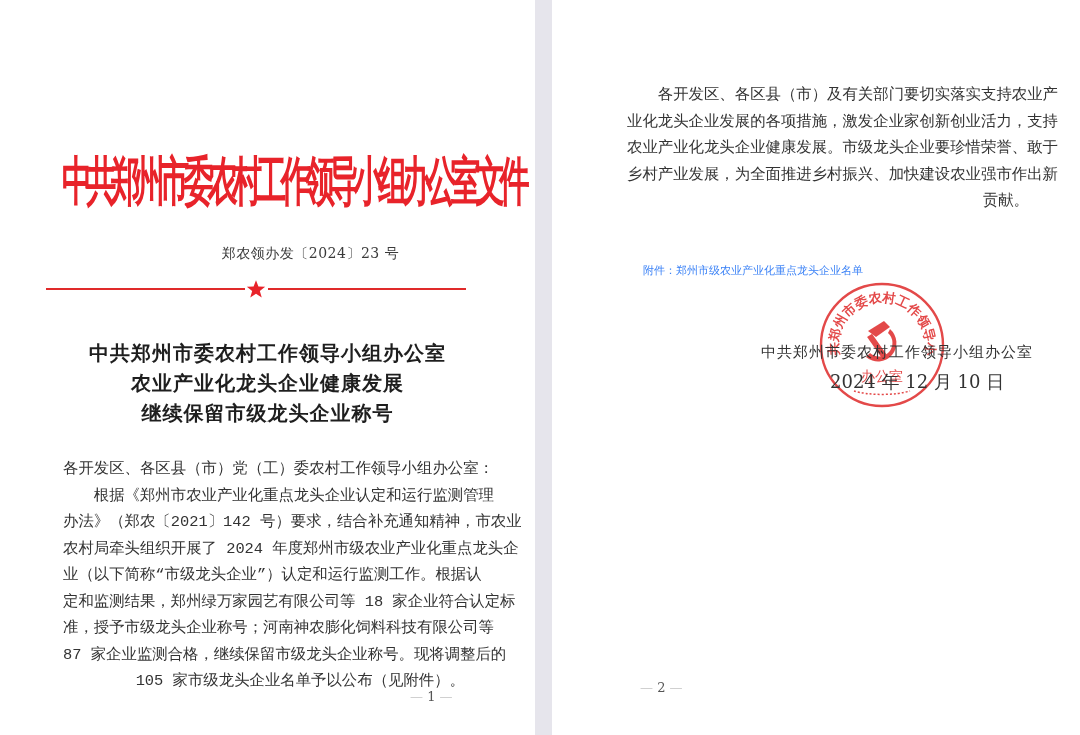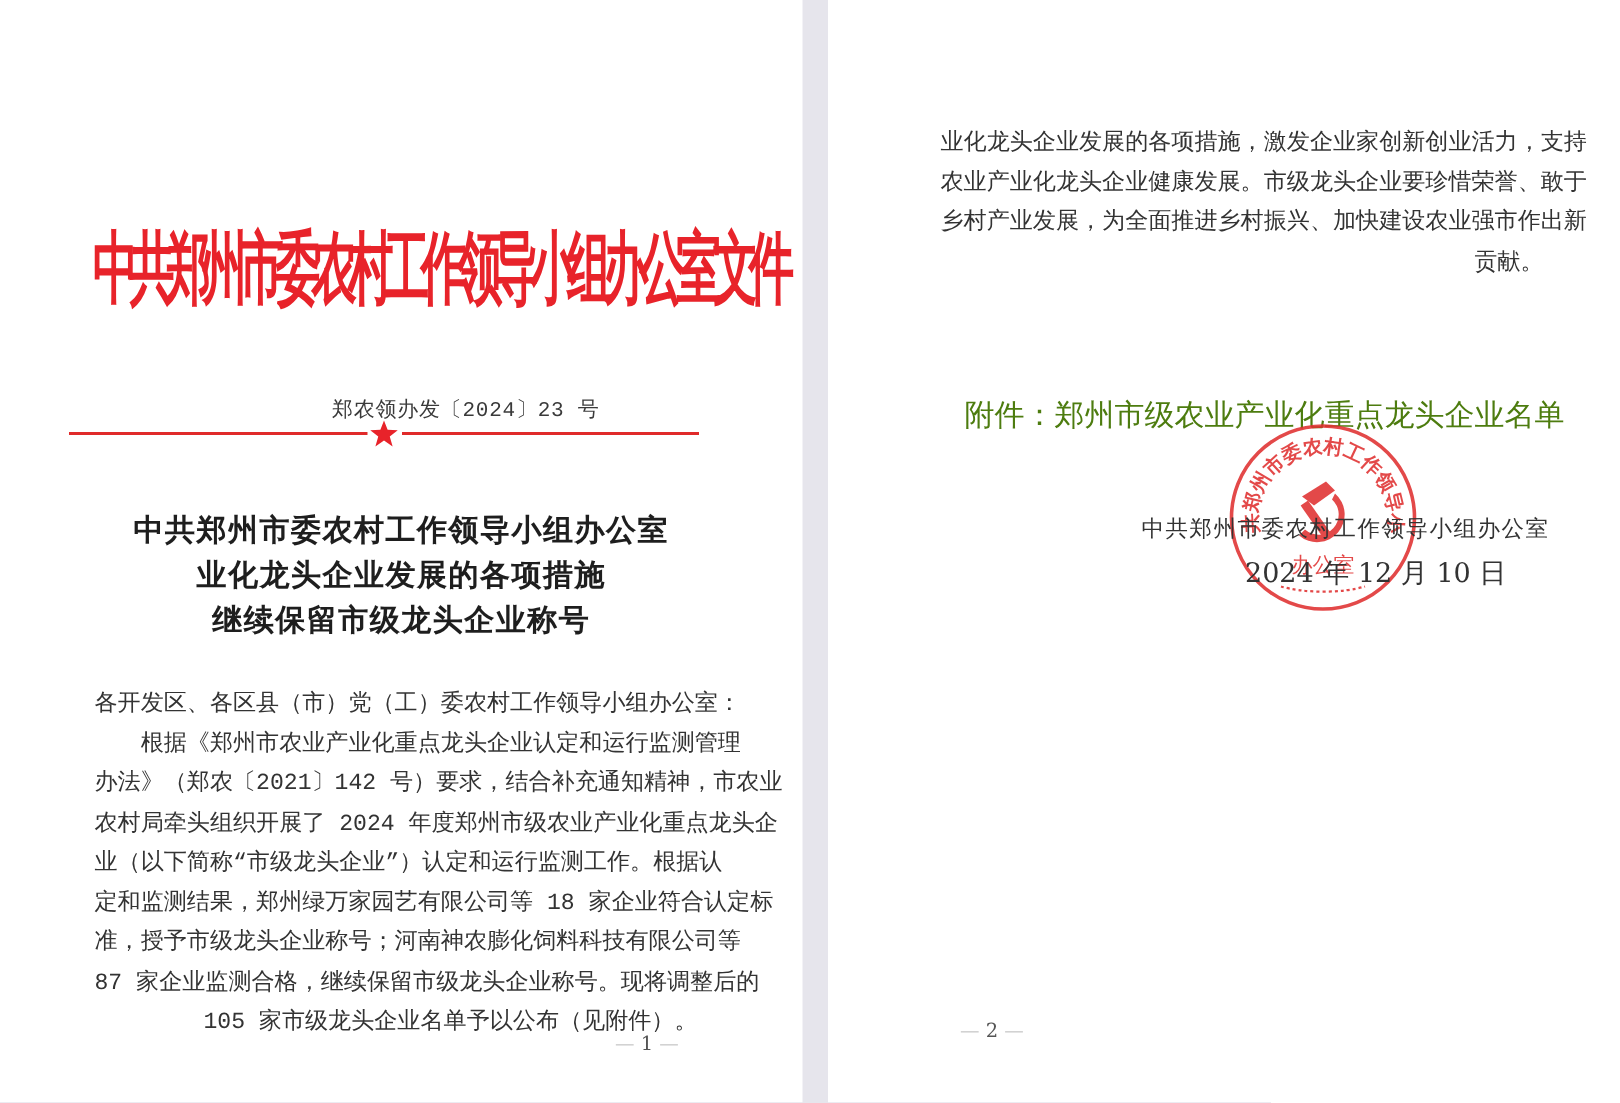--- a/index.html
+++ b/index.html
@@ -16,22 +16,22 @@
   #page-2 { left:552px; width:528px; }
 
   .red-title {
     position:absolute; left:62px; top:150px; width:392px; height:62px;
     color:#e8232a; font-family:"DejaVu Sans","Liberation Sans",sans-serif;
     font-weight:bold; font-size:30px; line-height:62px; white-space:nowrap;
     letter-spacing:-5.7px;
     transform:scaleY(1.75); transform-origin:left center;
   }
   .doc-number {
-    position:absolute; left:0; width:621px; top:264px; text-align:center;
-    font-size:14px; color:#3a3a3a; letter-spacing:0.5px;font-family:Liberation Mono, monospace;
+    position:absolute; left:0; width:621px; top:245px; text-align:center;
+    font-size:14px; color:#3a3a3a; letter-spacing:0.5px;
   }
   .red-rule {
     position:absolute; top:288px; height:2px; background:#e02a2a;
   }
   .rule-left { left:46px; width:199px; }
   .rule-right { left:268px; width:198px; }
   .red-star {
     position:absolute; left:246px; top:279px; width:20px; height:20px;
   }
 
@@ -52,21 +52,21 @@
   #p1-body { left:63px; top:456px; width:402px;font-family:Liberation Mono, monospace; }
   #p2-body { left:75px; top:81px; width:402px; }
   .justify { text-align:justify; text-align-last:justify; }
 
   .page-num {
     position:absolute; font-size:13px; color:#555; white-space:nowrap;
   }
   .page-num .dash { color:#c9c9c9; }
 
   .attachment {
-    position:absolute; left:91px; top:263px; font-size:20px; color:#4d7c0f; white-space:nowrap;text-align:center;
+    position:absolute; left:91px; top:263px; font-size:11px; color:#3b82f6; white-space:nowrap;text-align:center;
   }
   .signature {
     position:absolute; left:209px; top:343px; font-size:15px; color:#333; letter-spacing:1px; white-space:nowrap;
   }
   .sign-date {
     position:absolute; left:278px; top:370px; font-size:18px; color:#333; white-space:nowrap;
   }
   .seal {
     position:absolute; left:266px; top:281px; width:128px; height:128px; opacity:0.88;
   }
@@ -78,21 +78,21 @@
   <div class="red-title">中共郑州市委农村工作领导小组办公室文件</div>
   <div class="doc-number">郑农领办发〔2024〕23 号</div>
   <div class="red-rule rule-left"></div>
   <svg class="red-star" viewBox="0 0 24 24">
     <polygon points="12,1.5 14.9,9 23,9.3 16.6,14.3 18.9,22.3 12,17.6 5.1,22.3 7.4,14.3 1,9.3 9.1,9" fill="#e8232a"></polygon>
   </svg>
   <div class="red-rule rule-right"></div>
 
   <div class="doc-title">
     <div>中共郑州市委农村工作领导小组办公室</div>
-    <div>业化龙头企业发展的各项措施</div>
+    <div>农业产业化龙头企业健康发展</div>
     <div>继续保留市级龙头企业称号</div>
   </div>
 
   <div class="body-lines" id="p1-body">
     <div class="ln">各开发区、各区县（市）党（工）委农村工作领导小组办公室：</div>
     <div class="ln justify">　　根据《郑州市农业产业化重点龙头企业认定和运行监测管理</div>
     <div class="ln justify">办法》（郑农〔2021〕142 号）要求，结合补充通知精神，市农业</div>
     <div class="ln justify">农村局牵头组织开展了 2024 年度郑州市级农业产业化重点龙头企</div>
     <div class="ln justify">业（以下简称“市级龙头企业”）认定和运行监测工作。根据认</div>
     <div class="ln justify">定和监测结果，郑州绿万家园艺有限公司等 18 家企业符合认定标</div>
@@ -101,20 +101,21 @@
     <div class="ln">105 家市级龙头企业名单予以公布（见附件）。</div>
   </div>
 
   <div class="page-num" style="left:410px; top:689px;">
     <span class="dash">— </span><span>1</span><span class="dash"> —</span>
   </div>
 </div>
 
 <div class="page" id="page-2">
   <div class="body-lines" id="p2-body">
+    <div class="ln justify">　　各开发区、各区县（市）及有关部门要切实落实支持农业产</div>
     <div class="ln justify">业化龙头企业发展的各项措施，激发企业家创新创业活力，支持</div>
     <div class="ln justify">农业产业化龙头企业健康发展。市级龙头企业要珍惜荣誉、敢于</div>
     <div class="ln justify">乡村产业发展，为全面推进乡村振兴、加快建设农业强市作出新</div>
     <div class="ln">贡献。</div>
   </div>
 
   <div class="attachment">附件：郑州市级农业产业化重点龙头企业名单</div>
 
   <svg class="seal" viewBox="0 0 128 128">
     <defs>

